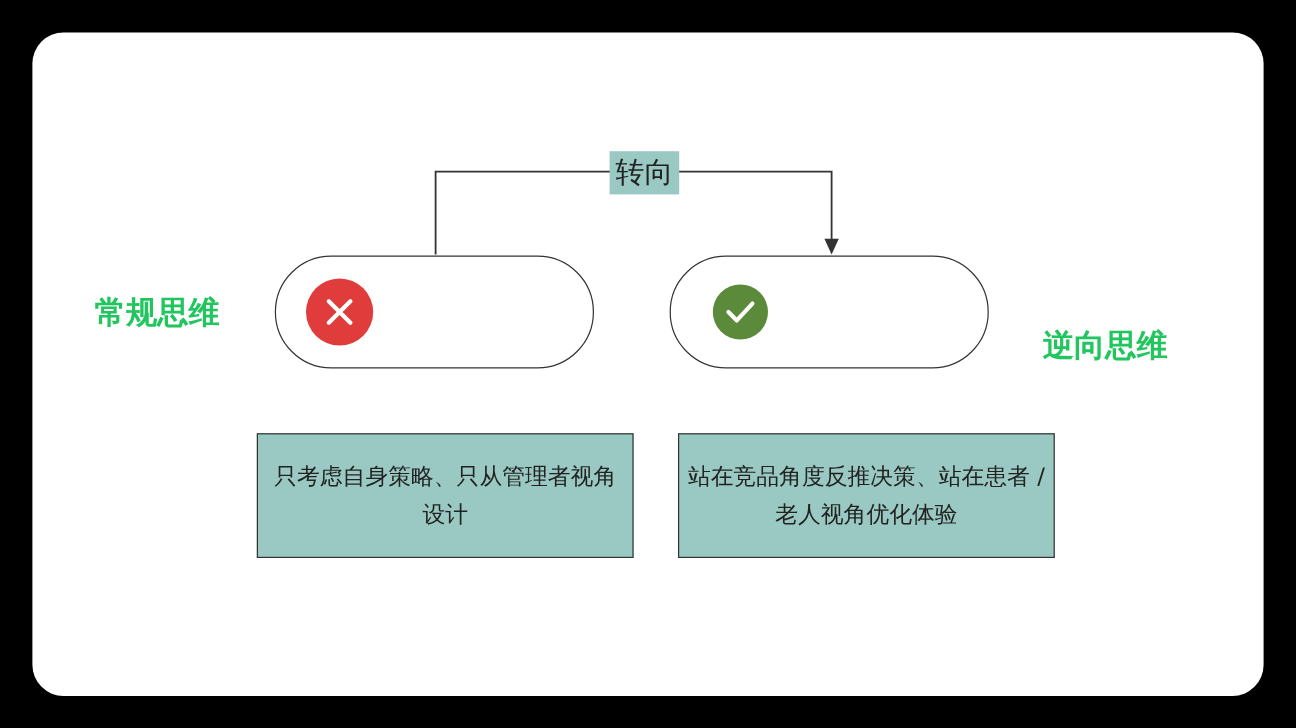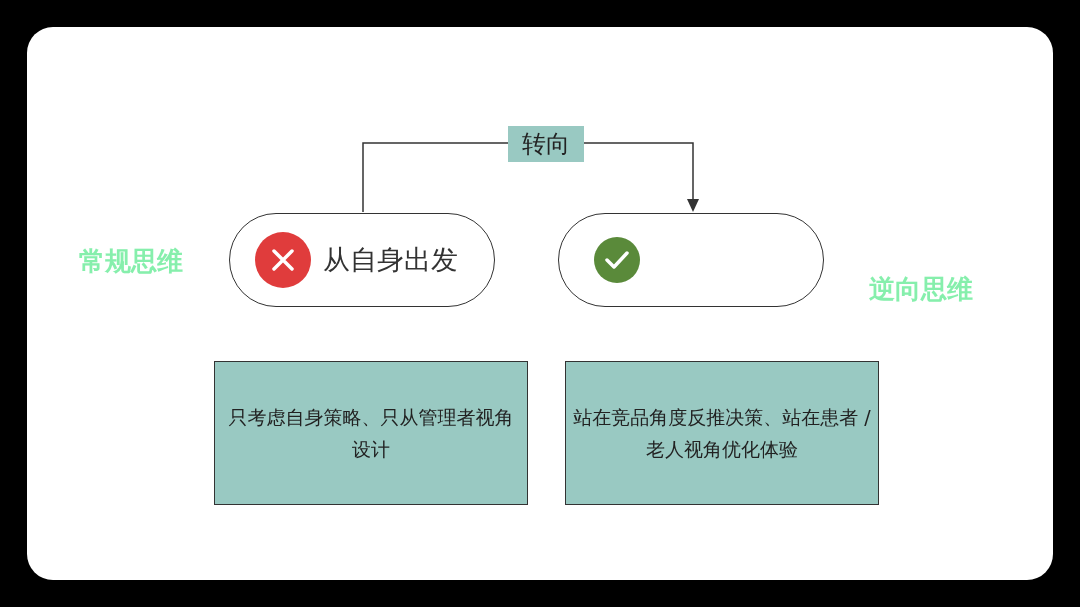--- a/index.html
+++ b/index.html
@@ -1,26 +1,26 @@
 <!DOCTYPE html>
 <html><head>
 <meta charset="utf-8">
 <style>
   html, body { margin:0; padding:0; }
   body { width:1080px; height:607px; background:#000; position:relative; overflow:hidden;
          font-family:"DejaVu Sans","Liberation Sans",sans-serif; }
   .card { position:absolute; left:27px; top:27px; width:1026px; height:553px; background:#fff; border-radius:26px; }
-  .side-label { position:absolute; font-size:26px; font-weight:bold; color:#86efac; line-height:30px; }
+  .side-label { position:absolute; font-size:26px; font-weight:bold; color:#22c55e; line-height:30px; }
   .pill { position:absolute; width:266px; height:94px; border:1.5px solid #333; border-radius:47px; background:#fff;
           box-sizing:border-box; display:flex; align-items:center; }
   .pill .icon { width:56px; height:56px; border-radius:50%; display:flex; align-items:center; justify-content:center; flex:none; }
   .pill .text { font-size:27px; color:#333; margin-left:12px; }
-  .desc { position:absolute; width:314px; height:144px; background:#99c9c2; border:1.5px solid #333; box-sizing:border-box;
+  .desc { position:absolute; width:314px; height:104px; background:#99c9c2; border:1.5px solid #333; box-sizing:border-box;
           display:flex; align-items:center; justify-content:center; text-align:center; font-size:19px; color:#222; line-height:32px; padding:0 6px; }
-  .turn-label { position:absolute; left:508px; top:126px; width:76px; height:36px; background:#99c9c2;
+  .turn-label { position:absolute; left:508px; top:126px; width:58px; height:36px; background:#99c9c2;
                 font-size:24px; color:#222; display:flex; align-items:center; justify-content:center; }
   svg.conn { position:absolute; left:0; top:0; }
 </style>
 </head>
 <body>
 
 <div class="card"></div>
 
 <svg class="conn" width="1080" height="607">
   <polyline points="363,212 363,143 693,143 693,200" fill="none" stroke="#333" stroke-width="1.5"></polyline>
@@ -31,21 +31,20 @@
 
 <div class="side-label" style="left:79px;top:246px;">常规思维</div>
 <div class="side-label" style="left:869px;top:246px;margin-top:28px;">逆向思维</div>
 
 <div class="pill" style="left:229px;top:213px;padding-left:25px;">
   <div class="icon" style="background:#e03c3c;">
     <svg width="26" height="26" viewBox="0 0 26 26">
         <path d="M4 4 L22 22 M22 4 L4 22" stroke="#fff" stroke-width="3.5" stroke-linecap="round"></path>
       </svg>
   </div>
-  <span class="text">从自身出发</span>
 </div>
 
 <div class="pill" style="left:558px;top:213px;padding-left:35px;">
   <div class="icon" style="background:#5a8a3a;width:46px;height:46px;">
     <svg width="26" height="22" viewBox="0 0 26 22">
         <path d="M3 11 L10 18 L23 4" fill="none" stroke="#fff" stroke-width="3.5" stroke-linecap="round" stroke-linejoin="round"></path>
       </svg>
   </div>
 </div>
 

